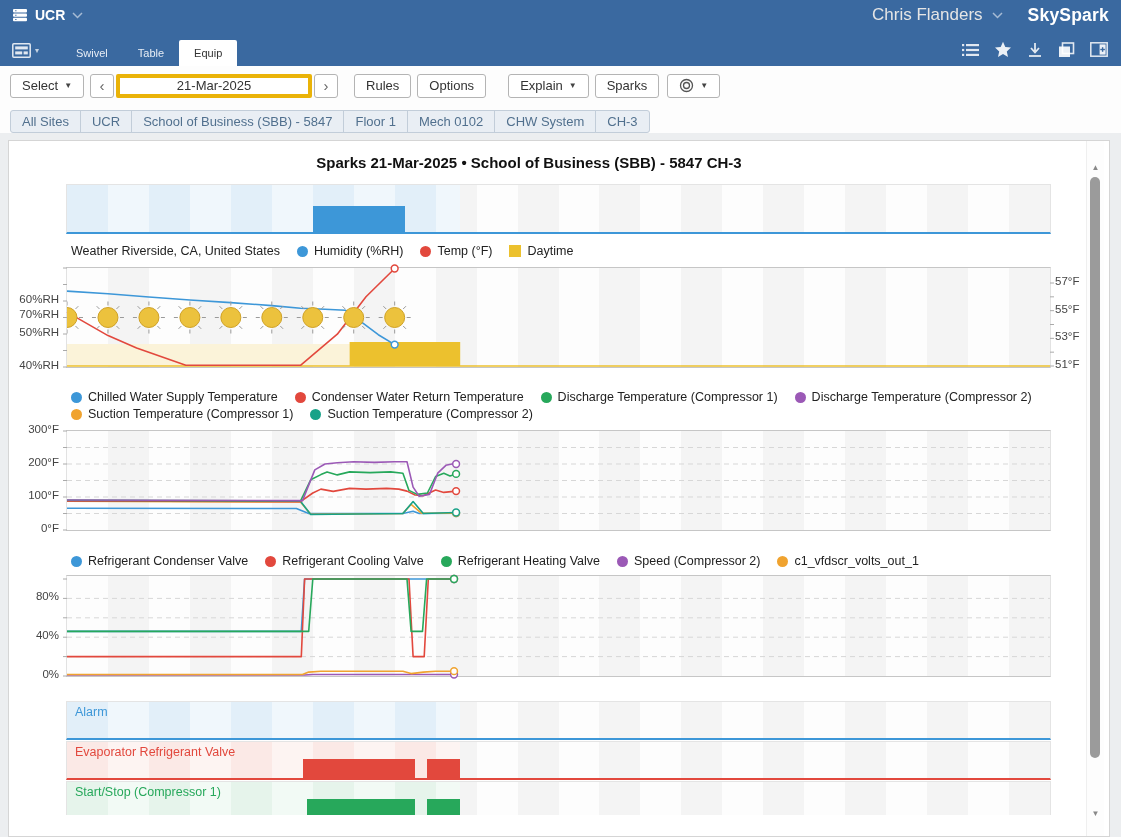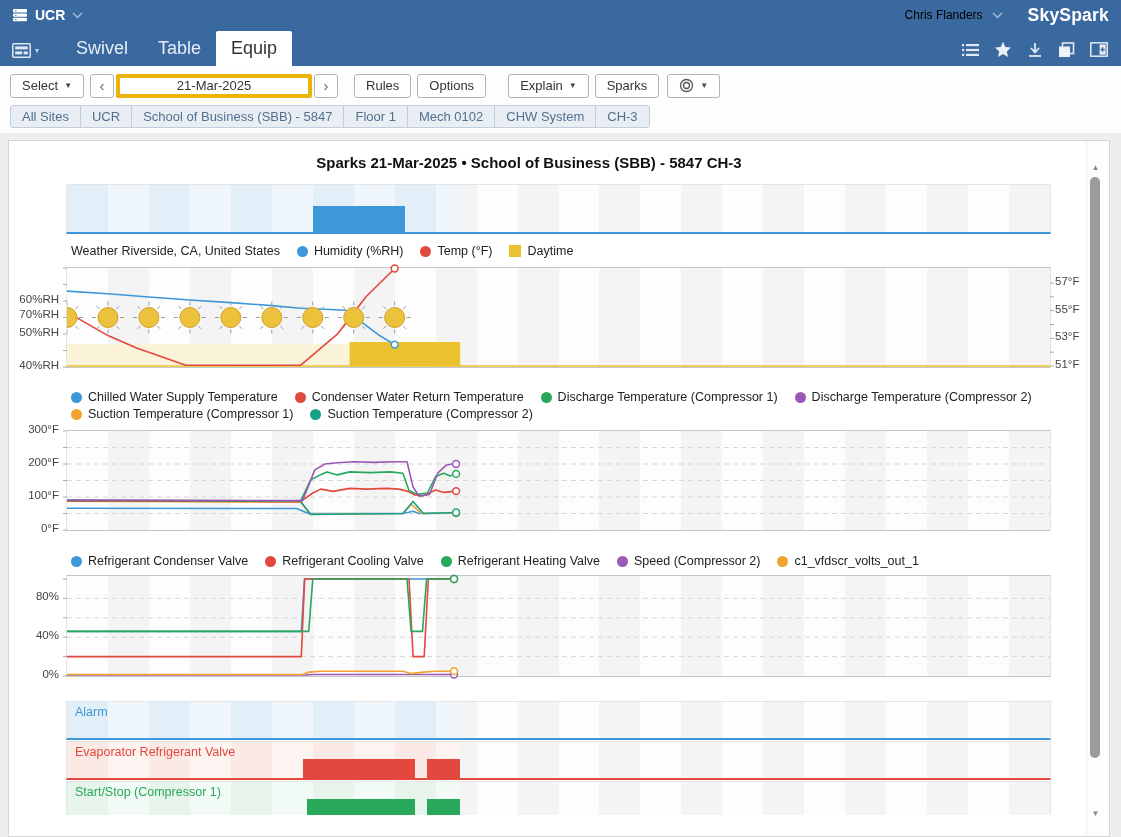--- a/index.html
+++ b/index.html
@@ -4,40 +4,40 @@
 <style>
   html,body{margin:0;padding:0;}
   body{font-family:"Liberation Sans",sans-serif;background:#d8dadd;}
   .app{position:relative;width:1121px;height:837px;background:#eceef0;overflow:hidden;}
 
   
   .topbar{position:absolute;left:0;top:0;width:100%;height:30px;background:#3a69a0;display:flex;align-items:center;padding:0 12px;box-sizing:border-box;}
   .tb-left{display:flex;align-items:center;gap:7px;}
   .dbname{color:#fff;font-weight:bold;font-size:14px;}
   .tb-right{margin-left:auto;display:flex;align-items:center;gap:9px;}
-  .username{color:#000000;font-size:12px;margin-left:28px;}
+  .username{color:#e5e5e5;font-size:17px;margin-left:28px;}
   .brand{color:#fff;font-weight:bold;font-size:17.5px;margin-left:16px;letter-spacing:.2px;}
 
   .tabbar{position:absolute;left:0;top:30px;width:100%;height:36px;background:#3a69a0;display:flex;align-items:flex-end;padding-left:12px;box-sizing:border-box;}
   .viewbtn{display:flex;align-items:center;gap:4px;margin:0 22px 8px 0;}
   .tabs{display:flex;align-items:flex-end;height:100%;}
-  .tab{padding:7px 15px;font-size:18px;color:#e7edf5;cursor:default;}
+  .tab{padding:7px 15px;font-size:11px;color:#e7edf5;cursor:default;}
   .tab.active{background:#fff;color:#333;border-radius:2px 2px 0 0;}
   .tabicons{position:absolute;right:13px;bottom:8px;display:flex;align-items:center;gap:15px;}
 
   
   .toolbar{position:absolute;left:0;top:66px;width:100%;height:39px;background:#fdfdfd;display:flex;align-items:center;padding:0 10px;box-sizing:border-box;}
   .btn{height:24px;border:1px solid #b4b4b4;border-radius:3px;background:#fff;font-size:13px;color:#333;padding:0 11px;display:inline-flex;align-items:center;gap:6px;white-space:nowrap;}
   .caret{font-size:8px;color:#444;line-height:1;}
   .navbtn{width:24px;padding:0;justify-content:center;color:#666;font-size:15px;}
   .datebox{width:196px;height:24px;border:4px solid #eab308;border-radius:2px;text-align:center;font-size:13px;color:#333;font-family:"Liberation Sans",sans-serif;outline:none;box-sizing:border-box;}
   .gap6{margin-left:6px;} .gap2{margin-left:2px;} .gap10{margin-left:16px;} .gap22{margin-left:22px;} .gap8{margin-left:8px;}
 
   
-  .crumbs{position:absolute;left:0;top:105px;width:100%;height:28px;background:#fdfdfd;display:flex;align-items:flex-start;padding:0 10px;box-sizing:border-box;}
+  .crumbs{position:absolute;left:0;top:105px;width:100%;height:28px;background:#fdfdfd;display:flex;align-items:flex-end;padding:0 10px;box-sizing:border-box;}
   .crumb{height:23px;display:flex;align-items:center;padding:0 11px;background:#e9eef4;border:1px solid #c2cdd9;margin-left:-1px;color:#51708e;font-size:13px;box-sizing:border-box;}
   .crumb:first-child{border-radius:3px 0 0 3px;margin-left:0;}
   .crumb:last-child{border-radius:0 3px 3px 0;}
 
   
   .card{position:absolute;left:8px;top:140px;width:1102px;height:697px;background:#fff;border:1px solid #d5d5d5;box-sizing:border-box;overflow:hidden;}
   .content{position:absolute;left:0;top:0;width:1077px;height:674px;overflow:hidden;}
   .title{position:absolute;left:0;top:13px;width:1040px;text-align:center;font-size:15px;font-weight:bold;color:#111;}
 
   .plot{position:absolute;left:57px;width:983px;border:1px solid #e2e2e2;border-top-color:#c6c6c6;border-bottom-color:#c6c6c6;box-sizing:content-box;}

